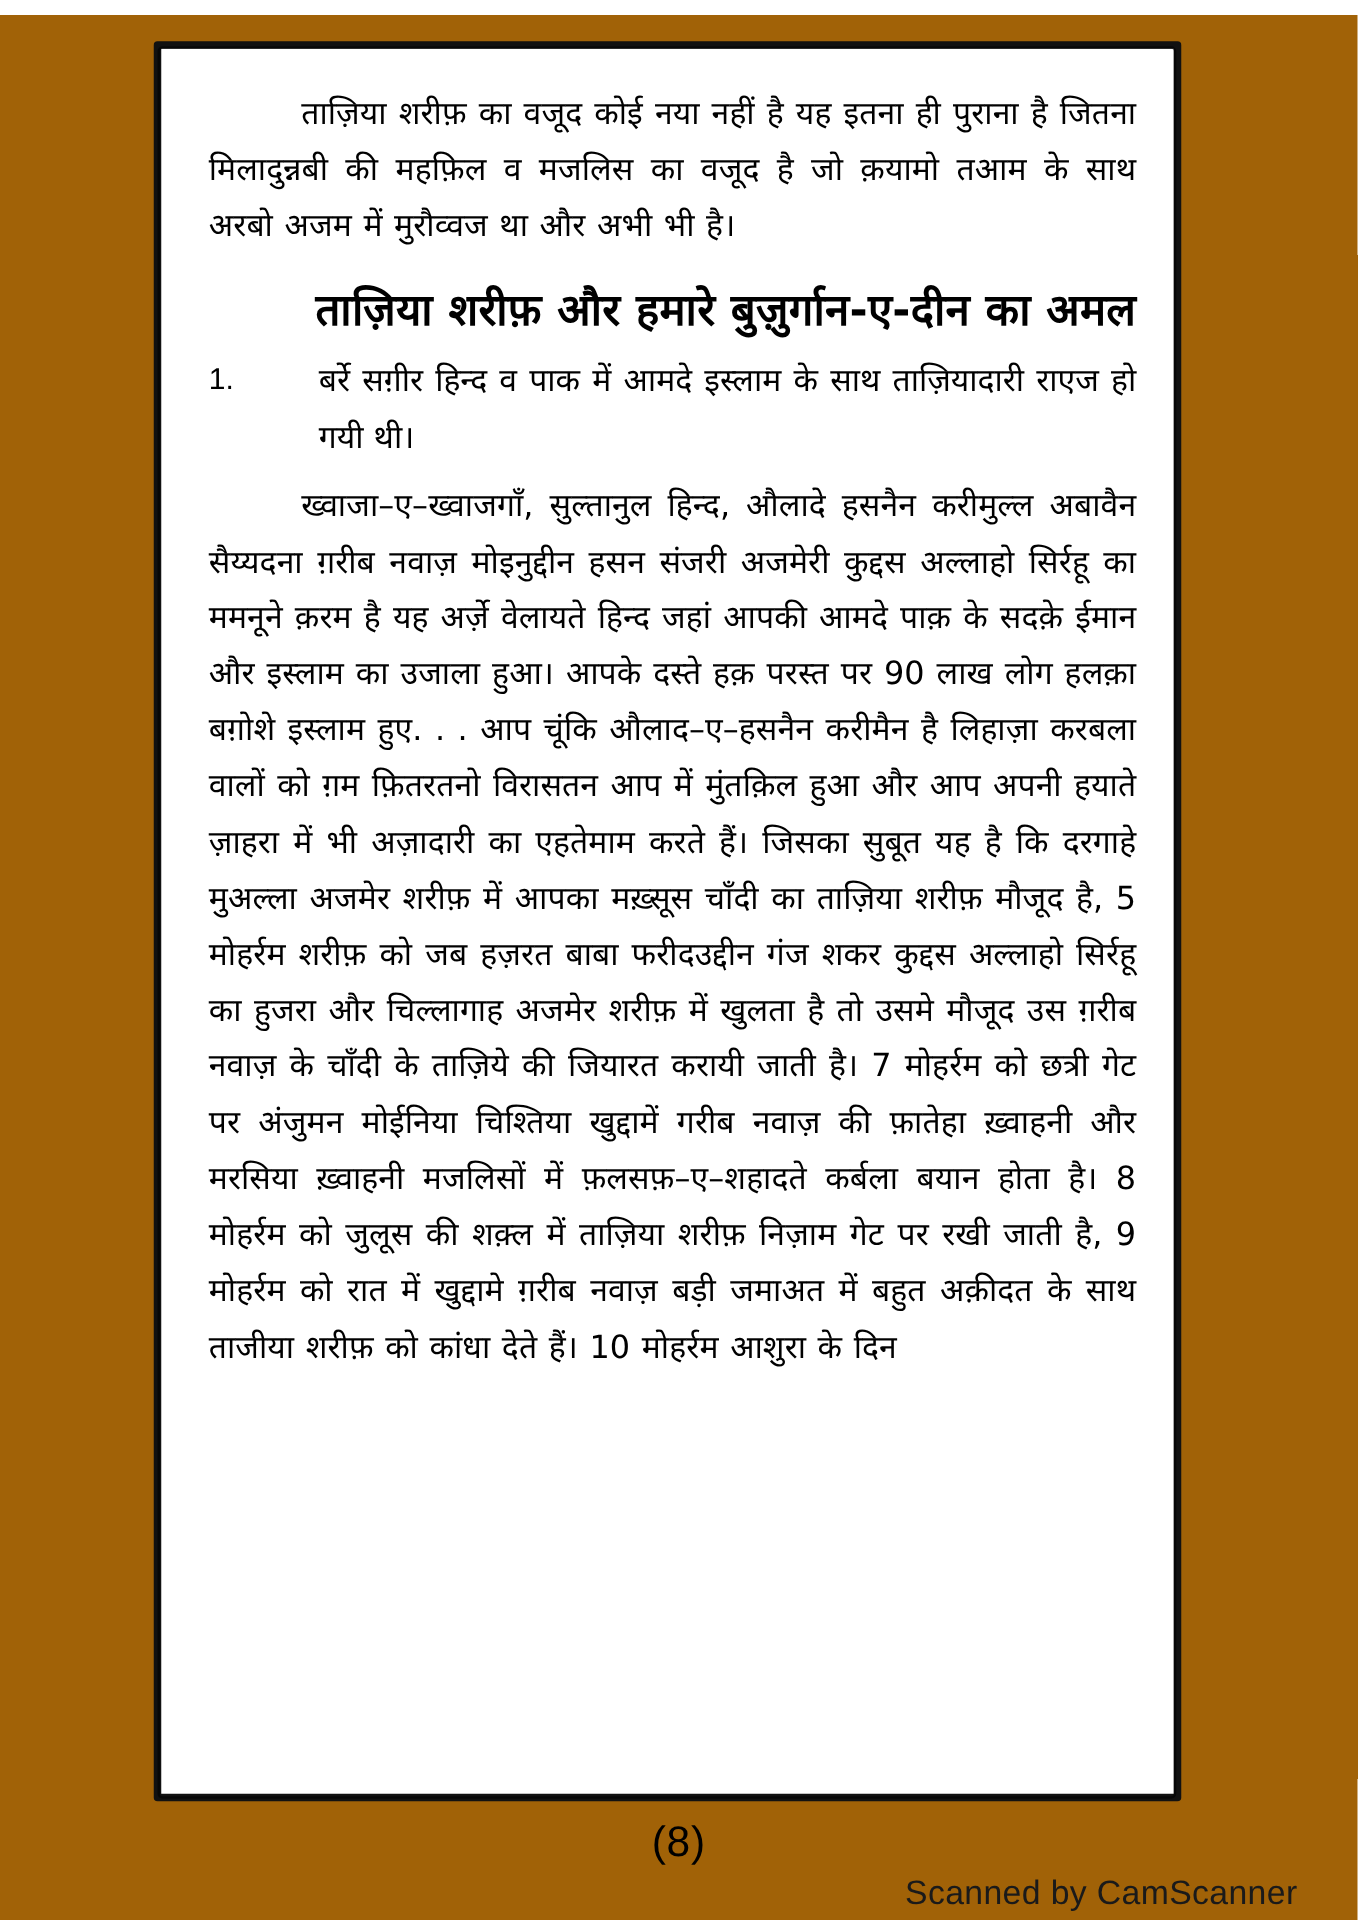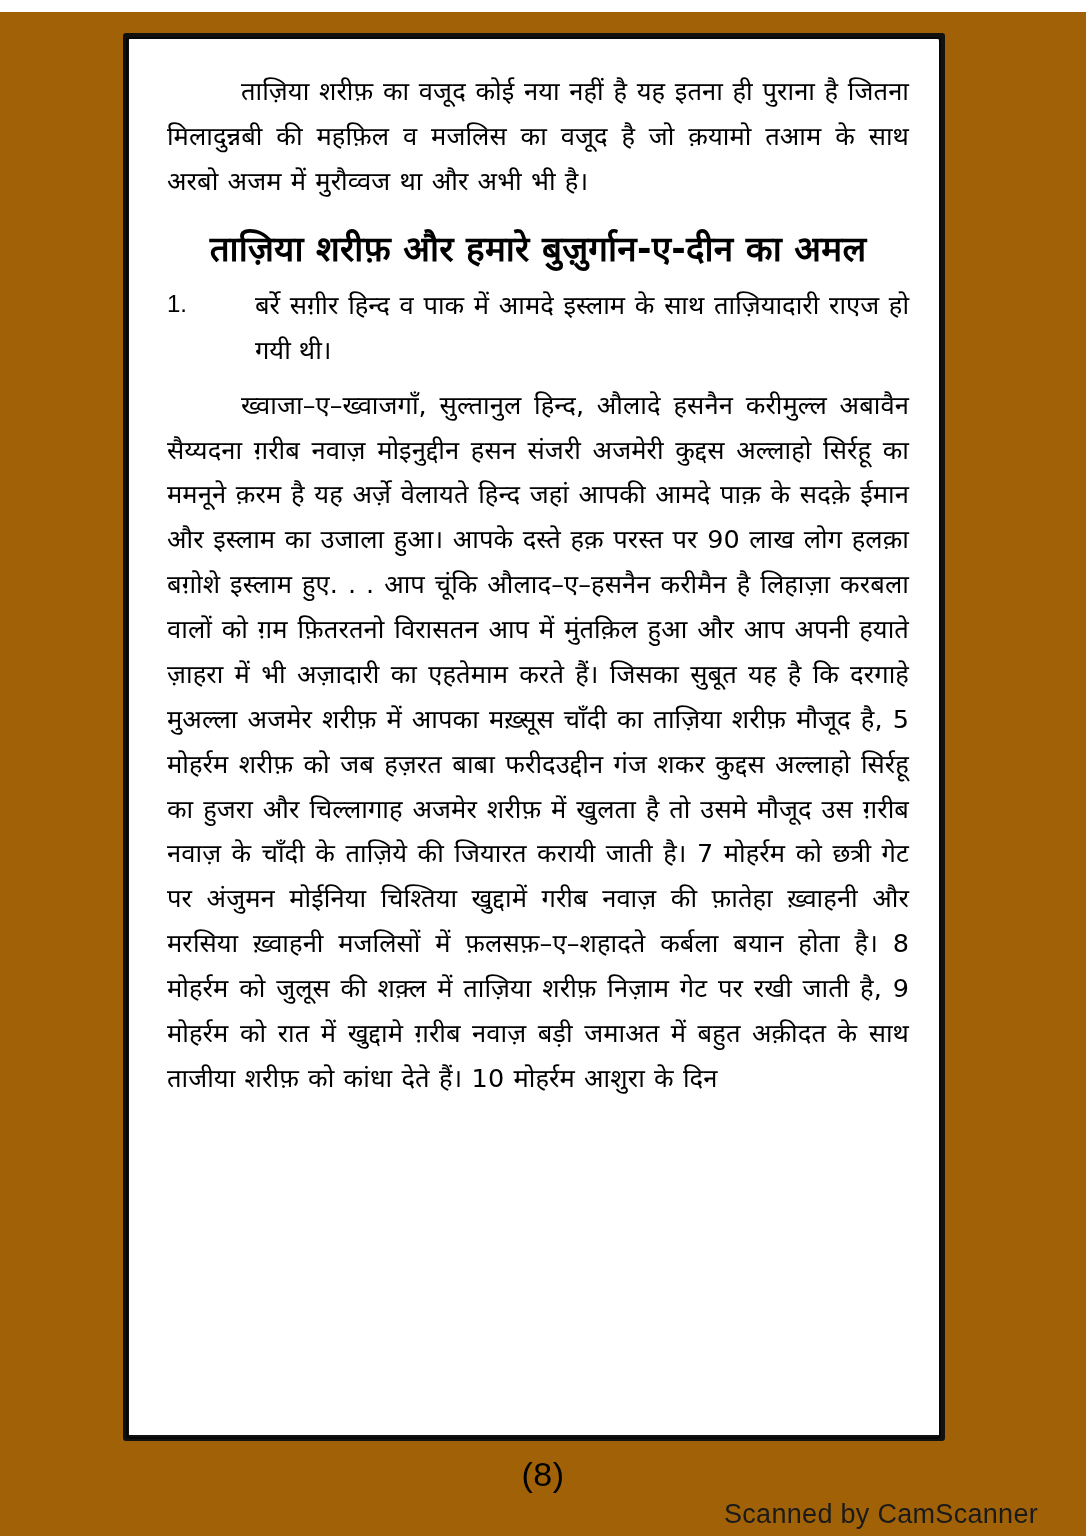--- a/index.html
+++ b/index.html
@@ -71,21 +71,21 @@
   .para.indent {
     text-indent: 74px;
   }
 
   
   #section-heading {
     margin: 22px 0 10px 0;
     font-size: 35px;
     font-weight: bold;
     line-height: 1.35;
-    text-align: center;
+    text-align: right;
     letter-spacing: 0.2px;
     font-family: "DejaVu Sans", "Liberation Sans", sans-serif;
     transform: scaleX(1.0);
   }
 
   
   #numbered-list {
     margin: 6px 0 10px 0;
     padding: 0;
     list-style: none;

